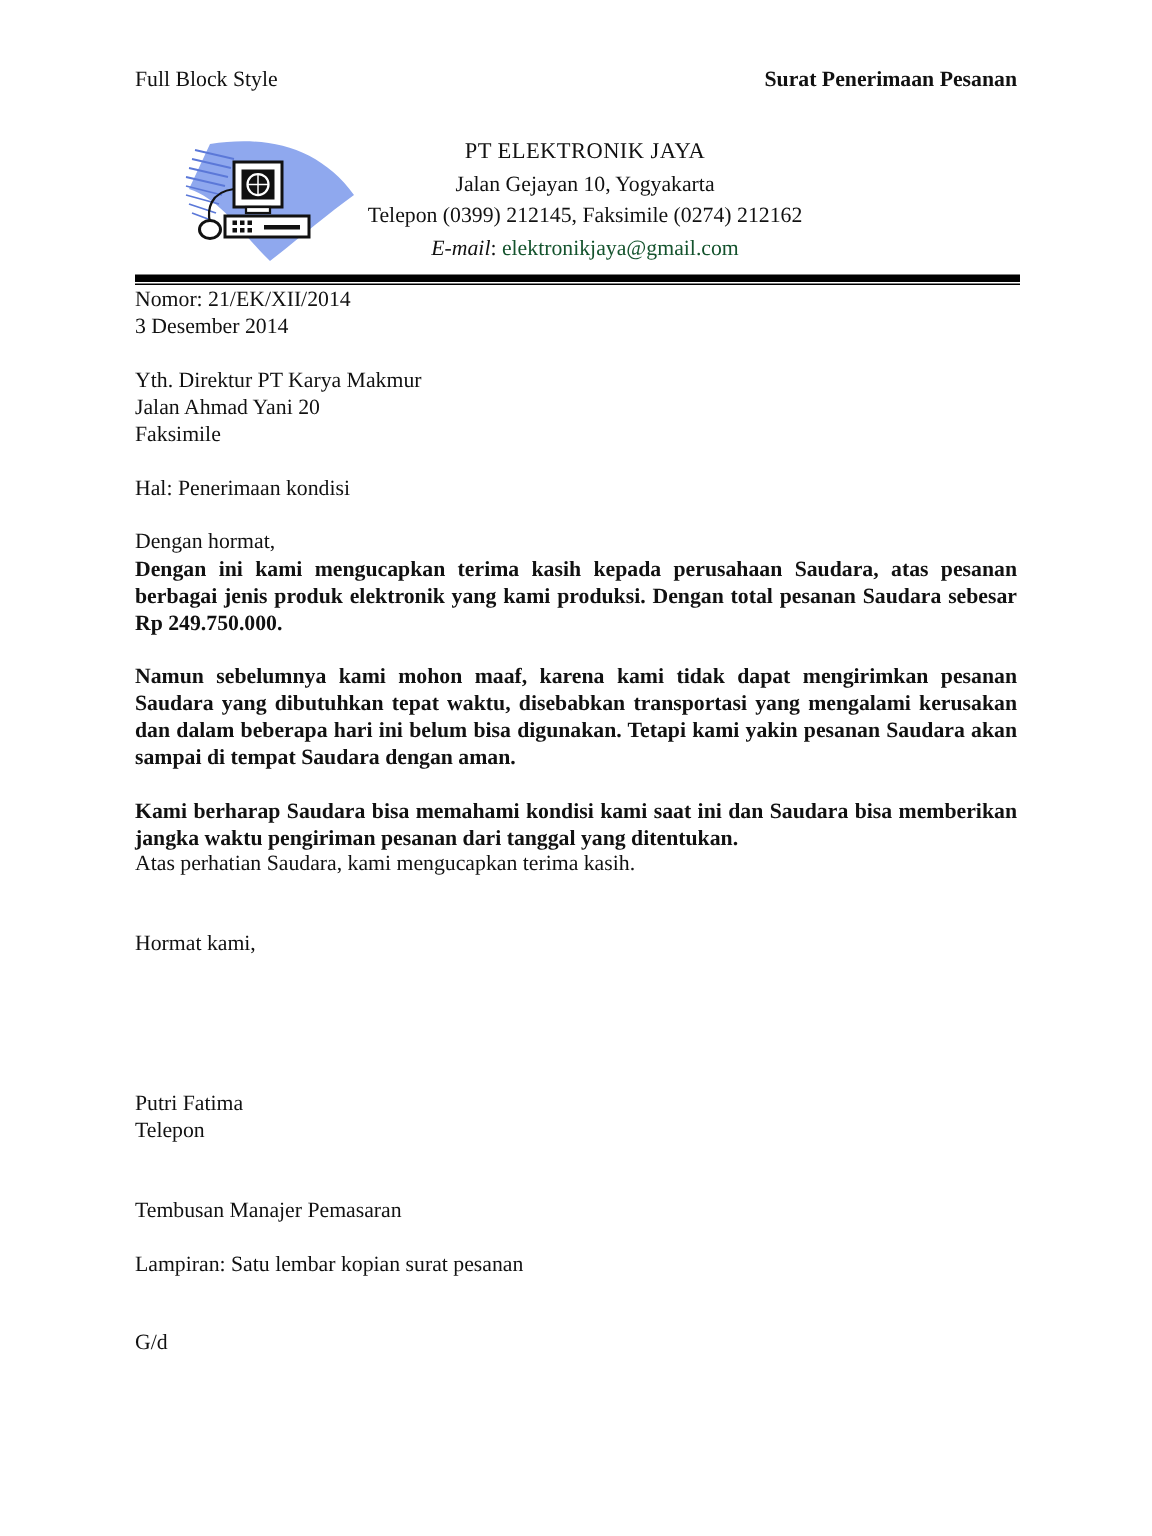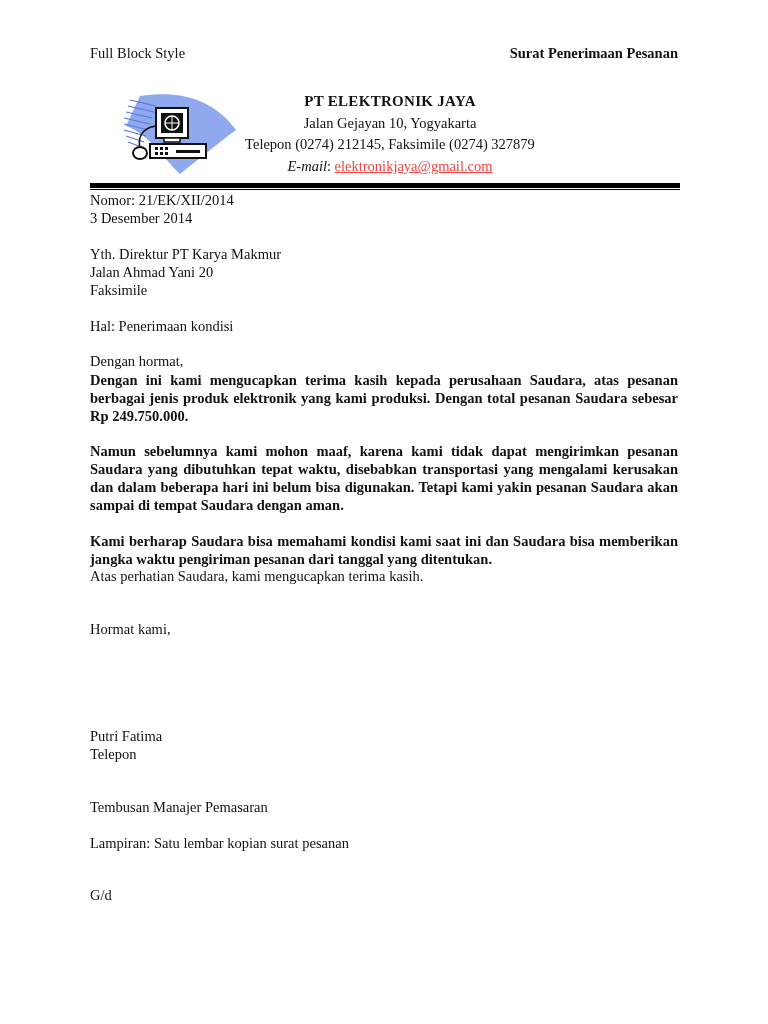--- a/index.html
+++ b/index.html
@@ -3,26 +3,26 @@
 <meta charset="utf-8">
 <style>
   html, body { margin: 0; padding: 0; background: #ffffff; }
   body { width: 768px; height: 1024px; position: relative; overflow: hidden;
          font-family: "Liberation Serif", "DejaVu Serif", serif; color: #111; font-size: 14.5px; }
   .abs { position: absolute; white-space: nowrap; }
   .hdr-left { left: 90px; top: 45px; }
   .hdr-right { right: 90px; top: 45px; font-weight: bold; }
   .logo { position: absolute; left: 118px; top: 88px; width: 130px; height: 88px; }
   .kop { position: absolute; left: 200px; width: 380px; text-align: center; }
-  .kop-title { top: 93px; font-weight: bold; font-size: 15px; letter-spacing: 0.3px; }
+  .kop-title { top: 93px; font-weight: normal; font-size: 15px; letter-spacing: 0.3px; }
   .kop-addr { top: 115px; }
   .kop-tel { top: 136px; }
   .kop-mail { top: 158px; }
   .kop-mail .lbl { font-style: italic; text-align: right; }
-  .kop-mail a { color: #ef4444; text-decoration: underline; }
+  .kop-mail a { color: #14532d; }
   .rule { position: absolute; left: 90px; width: 590px; top: 183px; height: 5px; background: #000; }
   .rule-thin { position: absolute; left: 90px; width: 590px; top: 189px; height: 1px; background: #000; }
   .line { position: absolute; left: 90px; white-space: nowrap; }
   .para { position: absolute; left: 90px; width: 588px; text-align: justify; line-height: 18px; }
   .para p { margin: 0; text-align-last: left; font-weight: bold; }
 </style>
 </head>
 <body>
 
 <div class="abs hdr-left">Full Block Style</div>
@@ -57,21 +57,21 @@
         <rect x="47" y="64" width="3" height="3"></rect>
       </g>
     <rect x="58" y="62" width="24" height="3" fill="#111"></rect>
     <path d="M38 38 C22 40, 20 52, 22 60" fill="none" stroke="#111" stroke-width="1.5"></path>
     <ellipse cx="22" cy="65" rx="7" ry="6" fill="#fff" stroke="#111" stroke-width="2"></ellipse>
   </svg>
 </div>
 
 <div class="kop kop-title">PT  ELEKTRONIK JAYA</div>
 <div class="kop kop-addr">Jalan Gejayan 10, Yogyakarta</div>
-<div class="kop kop-tel">Telepon (0274) 212145, Faksimile (0274) 327879</div>
+<div class="kop kop-tel">Telepon (0399) 212145, Faksimile (0274) 212162</div>
 <div class="kop kop-mail"><span class="lbl">E-mail</span><span>: </span><a>elektronikjaya@gmail.com</a></div>
 
 <div class="rule"></div>
 <div class="rule-thin"></div>
 
 <div class="line" style="top:192px">Nomor: 21/EK/XII/2014</div>
 <div class="line" style="top:210px">3 Desember 2014</div>
 
 <div class="line" style="top:246px">Yth. Direktur PT Karya Makmur</div>
 <div class="line" style="top:264px">Jalan Ahmad Yani 20</div>

